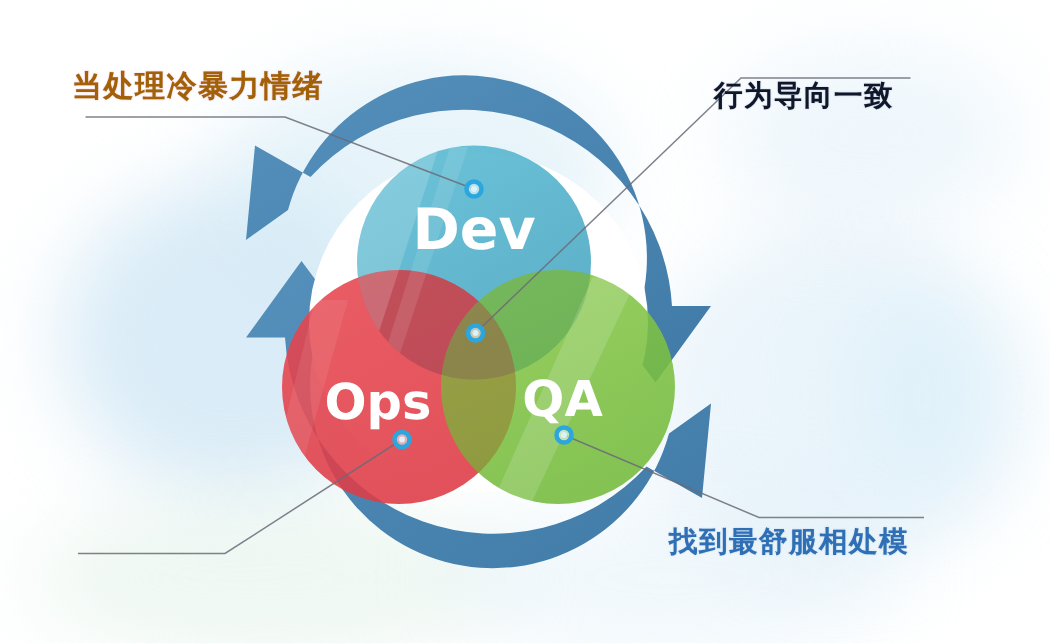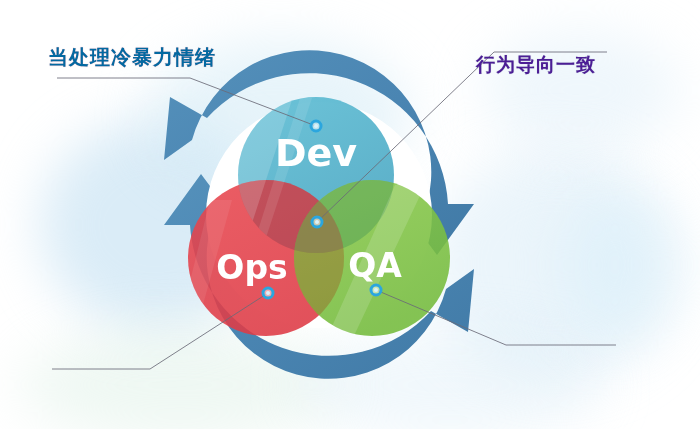--- a/index.html
+++ b/index.html
@@ -29,23 +29,23 @@
   svg.art{position:absolute;left:0;top:0;width:700px;height:429px;}
 
   .label{
     position:absolute;
     white-space:nowrap;
     font-weight:bold;
     font-family:"DejaVu Sans","Liberation Sans",sans-serif;
     letter-spacing:1px;
     line-height:1;
   }
-  #lbl-tl{left:48px;top:47px;font-size:20px;color:#0369a1;
+  #lbl-tl{left:48px;top:47px;font-size:20px;color:#a16207;
           text-shadow:0 0 1px rgba(224,56,92,.45);text-align:center;}
-  #lbl-tr{left:476px;top:55px;font-size:19px;color:#4c1d95;
+  #lbl-tr{left:476px;top:55px;font-size:19px;color:#0f172a;
           text-shadow:0 0 1px rgba(43,59,115,.35);}
   #lbl-bl{left:48px;top:378px;font-size:18px;color:#1f8a3d;
           text-shadow:0 0 1px rgba(31,138,61,.35);}
   #lbl-br{left:446px;top:352px;font-size:19px;color:#2f6fb5;
           text-shadow:0 0 1px rgba(47,111,181,.35);}
 
   .venn-text{
     font-family:"DejaVu Sans","Liberation Sans",sans-serif;
     font-weight:bold;
     fill:#ffffff;
@@ -183,14 +183,15 @@
     <text class="venn-text" x="316" y="166" font-size="38" text-anchor="middle">Dev</text>
     <text class="venn-text" x="252" y="279" font-size="33" text-anchor="middle">Ops</text>
     <text class="venn-text" x="375" y="277" font-size="33" text-anchor="middle">QA</text>
   </svg>
 
   <div class="label" id="lbl-tl">当处理冷暴力情绪</div>
 
   <div class="label" id="lbl-tr">行为导向一致</div>
 
 
+  <div class="label" id="lbl-br">找到最舒服相处模</div>
 
 </div>
 
 </body></html>

